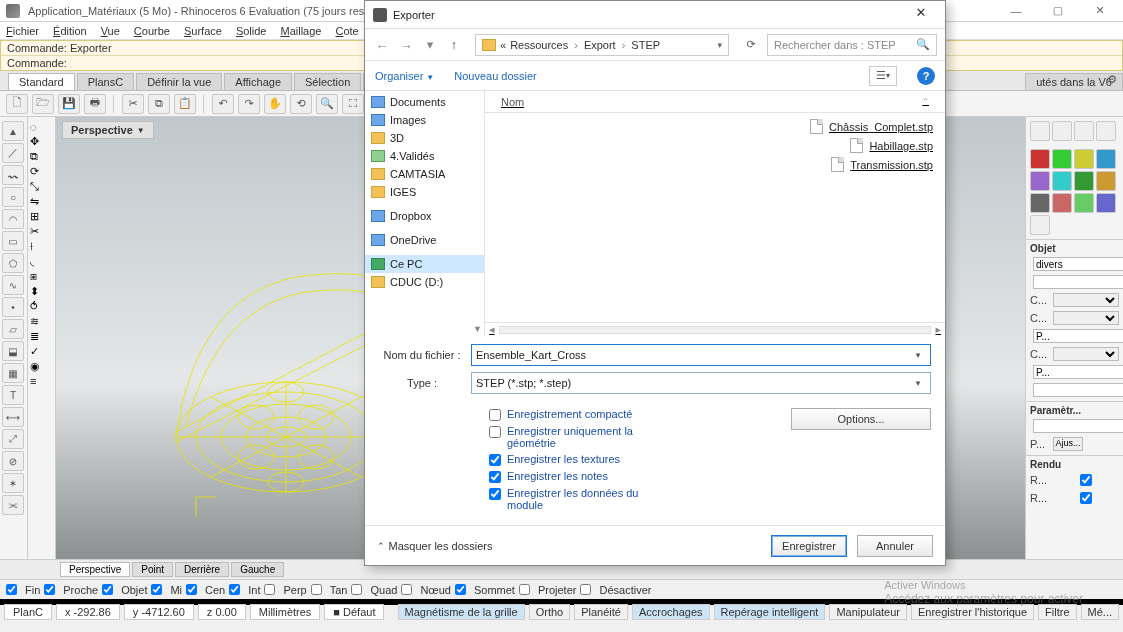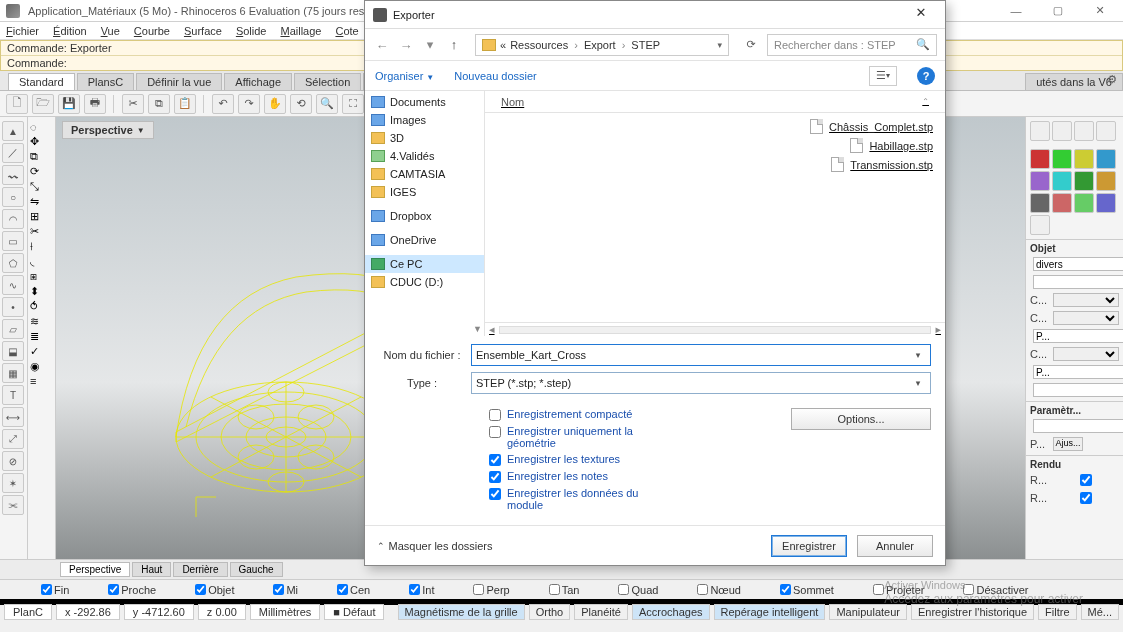--- a/index.html
+++ b/index.html
@@ -50,21 +50,21 @@
 .rp-row .lbl { width:20px; color:#444; overflow:hidden; white-space:nowrap;}
 .rp-row input, .rp-row select { flex:1; height:14px; border:1px solid #bbb; font-size:10px; padding:0 2px;}
 .rp-row .chk { width:12px; height:12px; }
 .rp-row .btn { width:30px; height:14px; font-size:9px; background:#eee; border:1px solid #bbb; text-align:center;}
 
 .bottom-viewtabs { height: 20px; background:#ececec; border-top:1px solid #ccc; display:flex; align-items:center; padding: 0 60px; gap:2px;}
 .bottom-viewtabs .vt { padding:1px 8px; background:#ddd; border:1px solid #bbb; font-size:10px;}
 .bottom-viewtabs .vt.active { background:#fff; }
 
 .osnap-bar { height: 20px; background:#f0f0f0; border-top:1px solid #ccc; display:flex; align-items:center; gap:4px; padding:0 6px; font-size:10px;}
-.osnap-bar label { display:flex; align-items:center; gap:2px; color:#333;margin-left:35px;}
+.osnap-bar label { display:flex; align-items:center; gap:8px; color:#333;}
 .osnap-bar input { width:11px; height:11px; }
 
 .status-bar { height: 20px; background:#f0f0f0; border-top:6px solid #000000; display:flex; align-items:center; gap:4px; padding:0 4px; font-size:10px; color:#333;}
 .status-bar .cell { padding:1px 8px; border:1px solid #ccc; background:#fff;}
 .status-bar .spacer2 { flex:1; }
 .status-bar .sbtn { padding:1px 6px; border:1px solid #ccc; }
 .status-bar .sbtn.active { background:#cde4f7; }
 .watermark { position:absolute; right:40px; bottom:26px; color:rgba(120,120,120,.6); font-size:13px; }
 .watermark .sub { font-size:12px; display:block;}
 
@@ -352,21 +352,21 @@
       <div class="rp-row">
           <span class="lbl">R...</span>
           <input type="checkbox" class="chk" checked="" style="">
         </div>
     </div>
   </div>
 </div>
 
 <div class="bottom-viewtabs">
   <div class="vt active">Perspective</div>
-  <div class="vt">Haut</div>
+  <div class="vt">Point</div>
   <div class="vt">Derrière</div>
   <div class="vt">Gauche</div>
 </div>
 
 <div class="osnap-bar">
   <label>
       <input type="checkbox" checked="" style="">
       <span>Fin</span>
     </label>
   <label>

